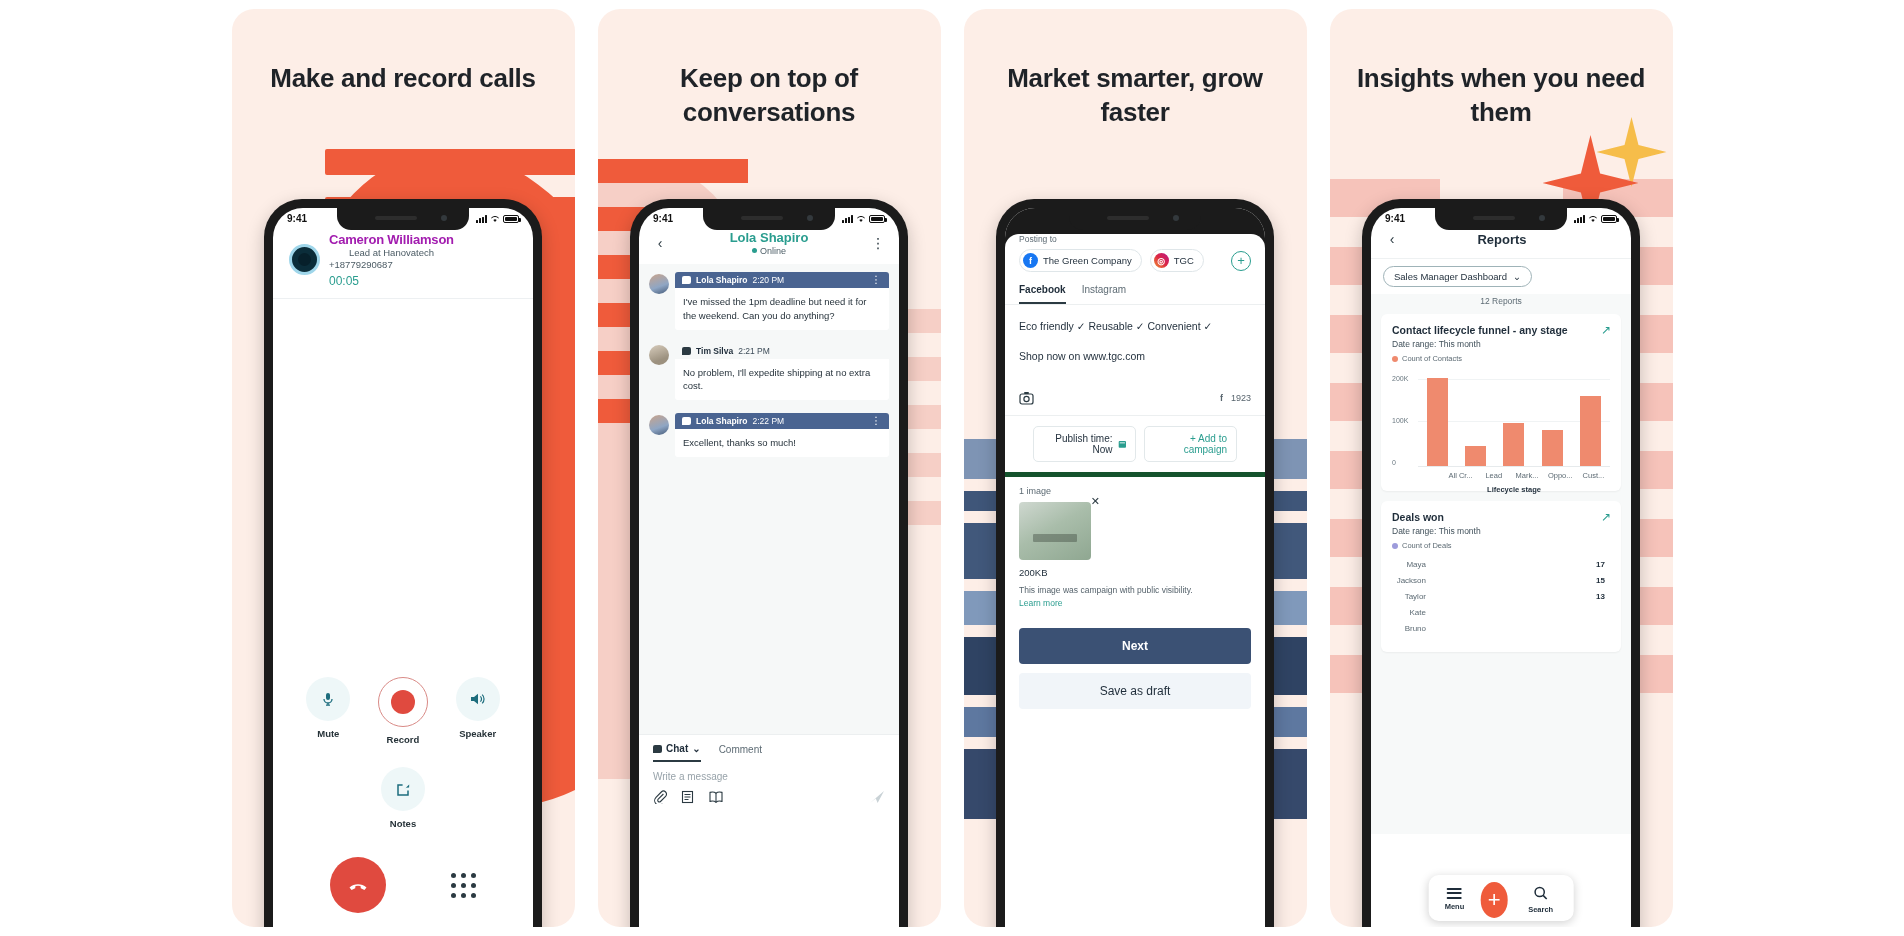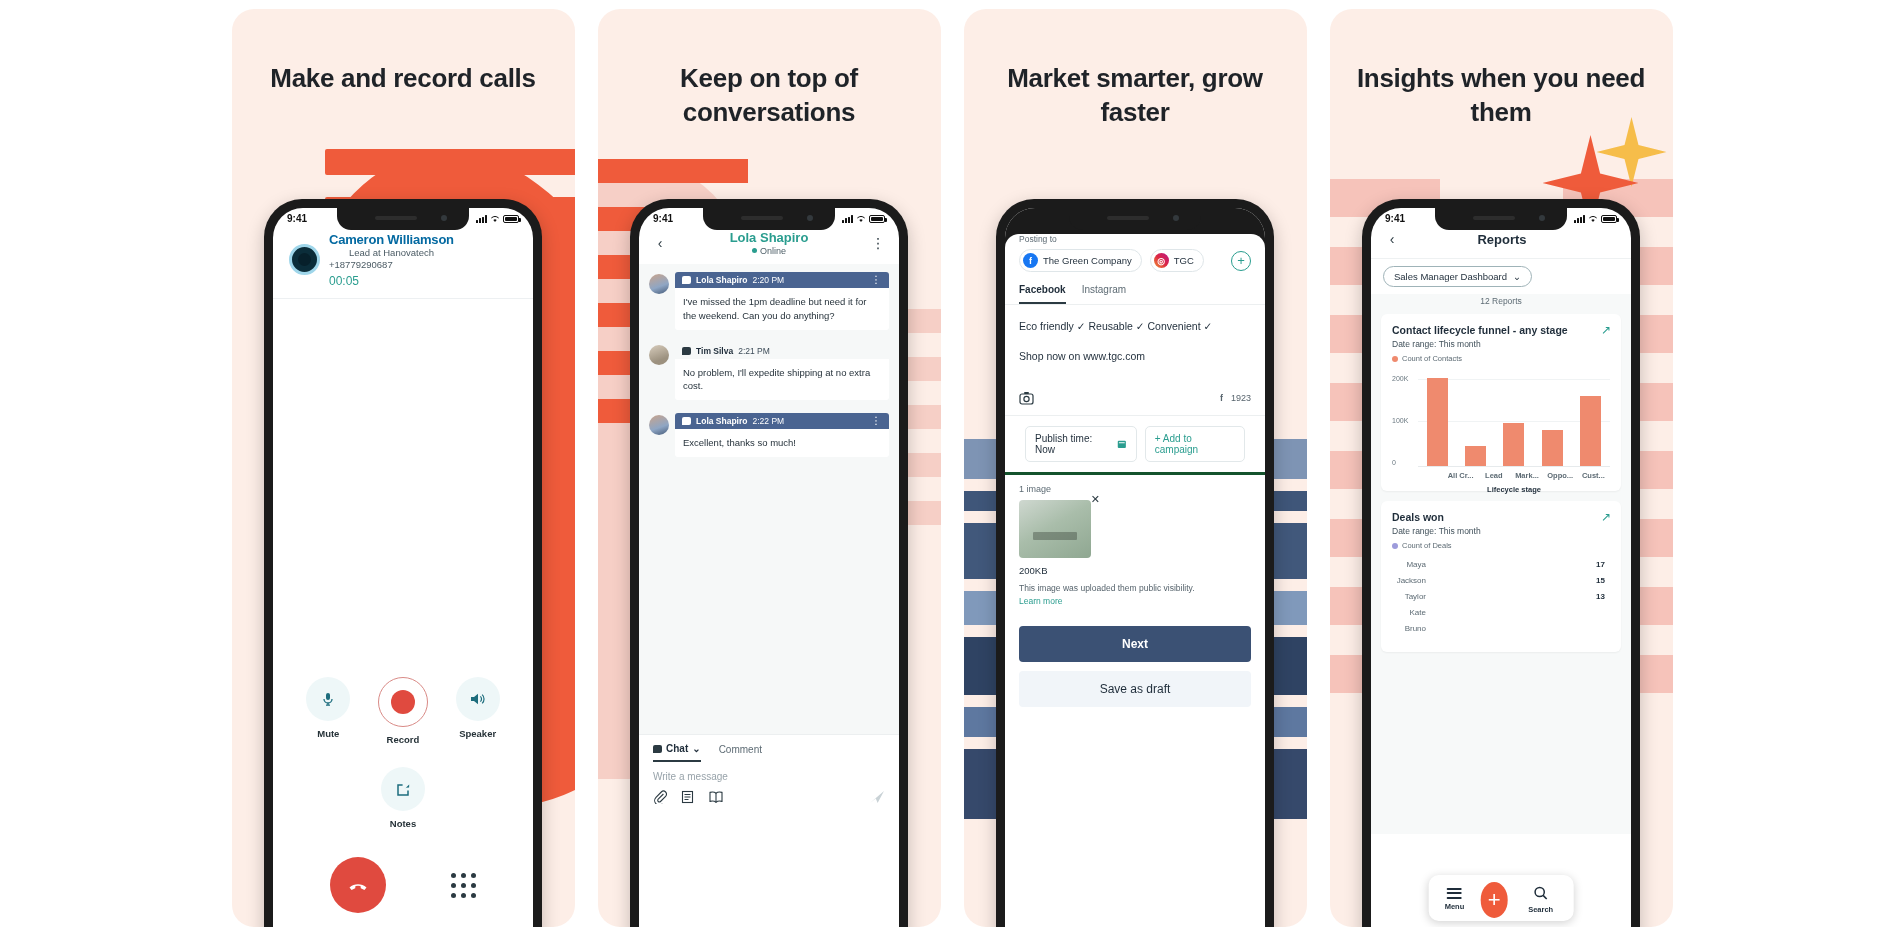--- a/index.html
+++ b/index.html
@@ -100,21 +100,21 @@
   .batt i { position:absolute; inset:1px; background:#111; border-radius:1px; }
 
   
   .call-head { display: flex; align-items: flex-start; gap: 9px; padding: 6px 16px 10px; }
   .avatar-ring {
     flex: 0 0 auto; width: 31px; height: 31px; border-radius: 50%;
     background: #0b2d3a; border: 3px solid #9fd6ea; margin-top: 12px;
     display:flex; align-items:center; justify-content:center;
   }
   .avatar-ring span { width: 13px; height: 13px; border-radius: 50%; background:#07202b; }
-  .call-name { font-size: 13px; font-weight: 600; color: #0369a1; letter-spacing: -.2px; }
+  .call-name { font-size: 13px; font-weight: 600; color: #a21caf; letter-spacing: -.2px; }
   .call-sub { font-size: 9.5px; color: #4b5b64; margin-top: 0; text-align: center; }
   .call-phone { font-size: 9.5px; color: #4b5b64; margin-top: 1px; }
   .call-timer { font-size: 12px; color: #2a9d8f; font-weight: 400; margin-top: 4px; }
   .call-divider { height: 1px; background: #edf0f2; }
   .call-controls { position:absolute; left:0; right:0; bottom: 0; padding: 0 18px 0; }
   .ctl-row { display: flex; justify-content: space-around; align-items: flex-start; }
   .ctl { width: 74px; text-align: center; }
   .ctl-btn {
     width: 44px; height: 44px; border-radius: 50%;
     background: #eef7f8; margin: 0 auto 7px;
@@ -177,21 +177,21 @@
   .ic.fb { background:#1877f2; }
   .ic.ig { background: linear-gradient(45deg,#f09433,#dc2743,#bc1888); }
   .acct-add { margin-left:auto; width: 20px; height:20px; border-radius:50%; border:1.2px solid #2a9d8f; color:#2a9d8f; display:flex; align-items:center; justify-content:center; font-size: 13px; line-height:1;}
   .cp-tabs { display:flex; gap: 16px; padding: 12px 14px 0; border-bottom:1px solid #eceff0; }
   .cp-tab { font-size: 10px; color:#5d6b74; padding-bottom: 7px; }
   .cp-tab.active { color:#1f2d3a; font-weight:700; border-bottom: 2.5px solid #2b3a42; }
   .cp-compose { padding: 14px 14px 0; }
   .cp-line { font-size: 10.5px; color:#1f2d3a; margin-bottom: 14px; line-height:1.5; }
   .cp-meta { display:flex; align-items:center; padding: 12px 14px 10px; border-bottom:1px solid #eceff0; }
   .cp-count { margin-left:auto; font-size: 9px; color:#57646d; display:flex; gap:8px; align-items:center; }
-  .cp-pills { display:flex; gap: 8px; padding: 10px 20px 10px; border-bottom:3px solid #14532d; }
+  .cp-pills { display:flex; gap: 8px; padding: 10px 28px 10px; border-bottom:5px solid #14532d;text-align:right; }
   .pill { border:1px solid #e2e8ea; border-radius: 5px; padding: 6px 9px; font-size: 10px; color:#1f2d3a; display:flex; align-items:center; gap:5px; }
   .pill.link { color:#2a9d8f; border-color:#e2e8ea; }
   .cp-img-sec { padding: 9px 14px 8px; }
   .cp-imgcount { font-size: 9px; color:#5d6b74; margin-bottom: 6px; }
   .thumb-wrap { position:relative; width: 72px; }
   .thumb { width:72px; height: 58px; border-radius: 4px;
     background: linear-gradient(150deg,#cfd8d0 0%, #a9bdaa 45%, #8fa791 100%); position:relative; overflow:hidden; }
   .thumb::after { content:""; position:absolute; left: 14px; top: 32px; width: 44px; height: 8px; background: rgba(40,50,40,.35); border-radius:1px; }
   .thumb-x { position:absolute; right:-9px; top:-7px; font-size:11px; color:#2b3a42; }
   .cp-size { font-size: 9.5px; color:#1f2d3a; margin-top: 7px; }
@@ -219,21 +219,21 @@
   .legend-dot.p { background:#9d9bdb; }
   .expand { position:absolute; right: 10px; top: 10px; color:#2a9d8f; font-size: 12px; line-height:1; }
 
   
   .bchart { position:relative; margin-top: 12px; height: 104px; padding-left: 26px; }
   .ytick { position:absolute; left:0; font-size: 7px; color:#6a7880; }
   .gl { position:absolute; left: 26px; right: 0; height:1px; background:#f0f3f4; }
   .bars-area { position:relative; height: 92px; display:flex; align-items:flex-end; justify-content:space-around; border-bottom:1px solid #e6eaec; }
   .bar { width: 21px; background:#ef8a6e; }
   .xlabels { display:flex; justify-content:space-around; margin-top: 4px; padding-left: 26px; }
-  .xlabels span { width: 34px; text-align:center; font-size: 7.5px; color:#5d6b74;font-weight:bold; }
+  .xlabels span { width: 34px; text-align:center; font-size: 7.5px; color:#5d6b74; }
   .xaxis-title { text-align:center; font-size: 7.5px; font-weight:700; color:#1f2d3a; margin-top: 5px; }
 
   
   .hchart { margin-top: 10px; }
   .hrow { display:flex; align-items:center; gap:6px; margin-bottom: 7px; }
   .hname { width: 34px; text-align:right; font-size: 8px; color:#5d6b74; flex:0 0 auto; }
   .htrack { flex:1; height: 8px; position:relative; }
   .hbar { height: 8px; background:#9d9bdb; border-radius: 1px; }
   .hval { font-size: 8px; font-weight:700; color:#1f2d3a; width: 14px; flex:0 0 auto; }
 
@@ -572,21 +572,21 @@
           </div>
 
           <div class="cp-img-sec">
             <div class="cp-imgcount">1 image</div>
             <div class="thumb-wrap">
               <div class="thumb"></div>
               <div class="thumb-x">✕</div>
             </div>
             <div class="cp-size">200KB</div>
             <div class="cp-note">
-              <span>This image was uploaded them public visibility.</span>
+              <span>This image was campaign with public visibility.</span>
               <a href="#">Learn more</a>
             </div>
           </div>
 
           <div class="cp-actions">
             <button class="btn-primary">Next</button>
             <button class="btn-secondary">Save as draft</button>
           </div>
         </div>
       </div>

